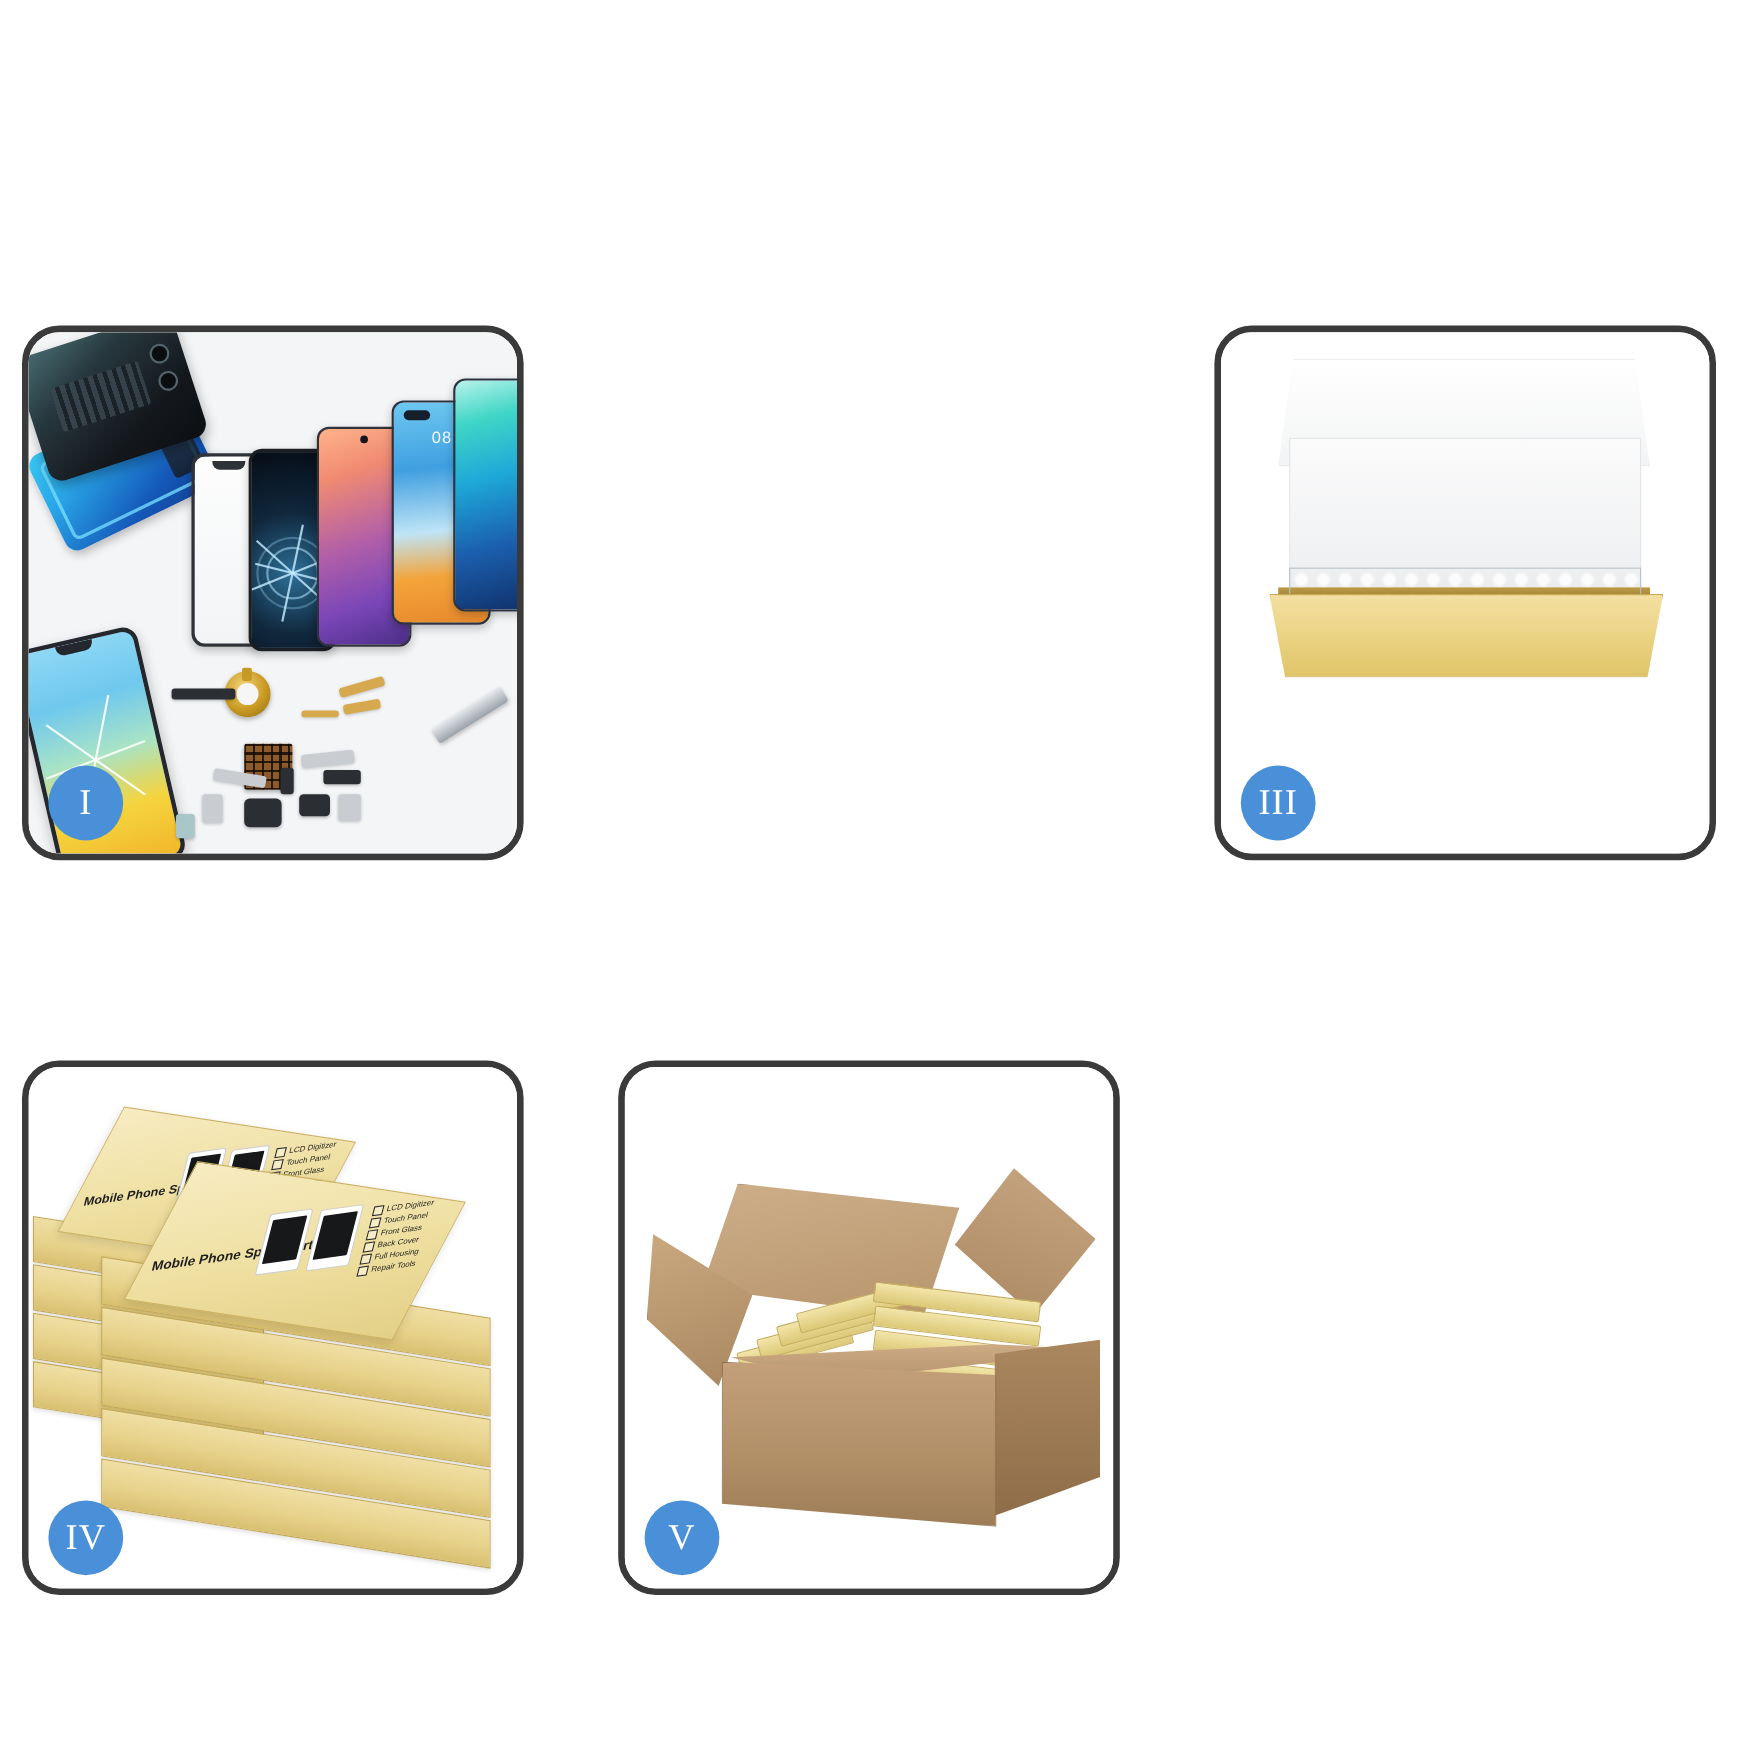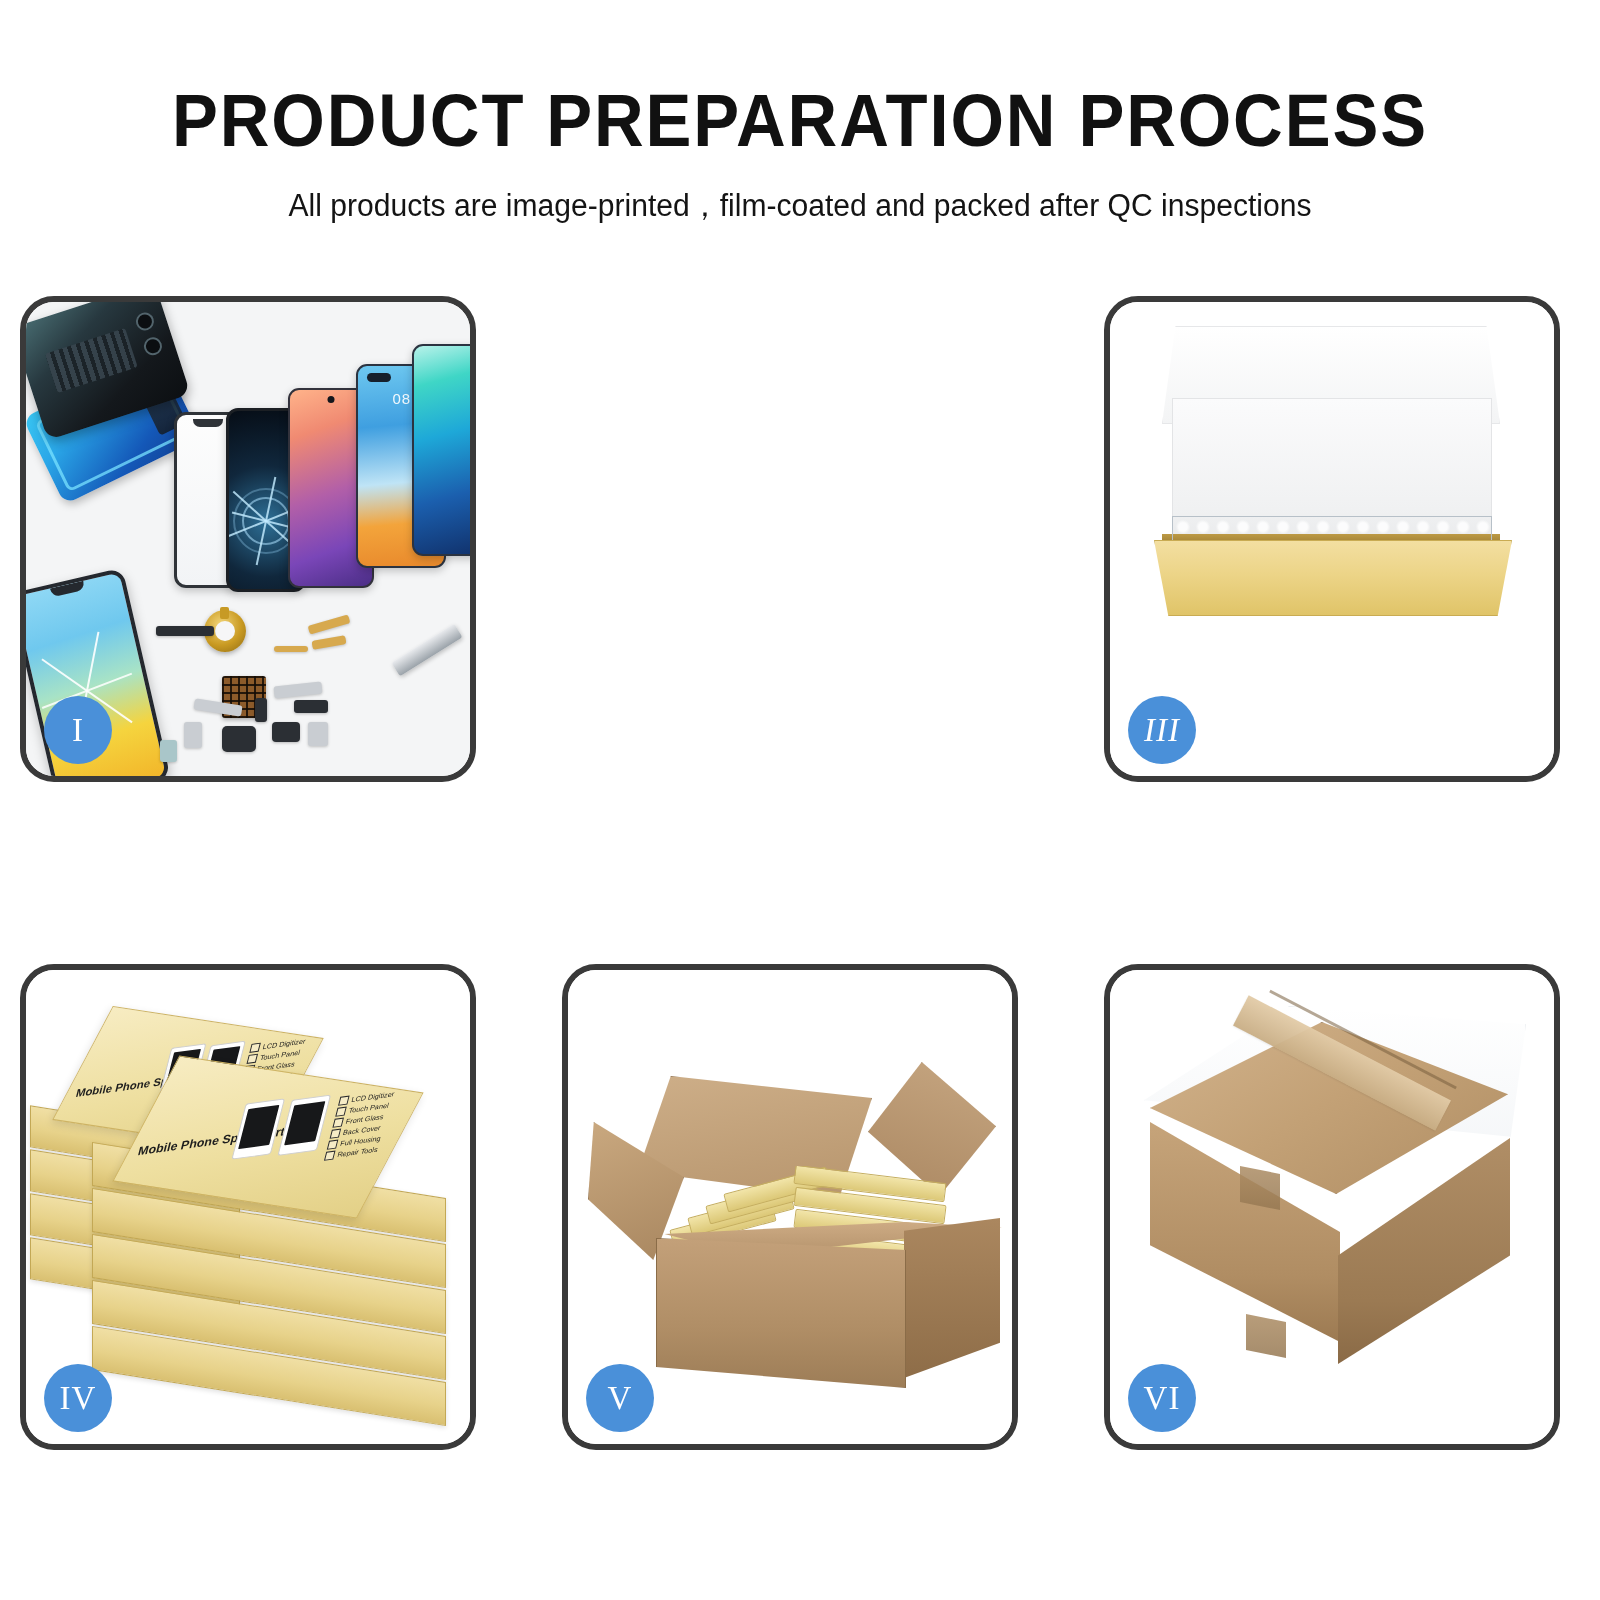--- a/index.html
+++ b/index.html
@@ -32,21 +32,21 @@
   .panel{
     position:absolute;
     border:6px solid #3a3a3a;
     border-radius:34px;
     background:#ffffff;
     box-sizing:border-box;
     overflow:hidden;
   }
   .p1{left:20px;  top:296px;  width:456px; height:486px;}
   .p2{left:562px; top:296px;  width:456px; height:486px;}
-  .p3{left:1104px;top:296px;  width:456px; height:486px;font-style:italic;}
+  .p3{left:1104px;top:296px;  width:456px; height:486px;}
   .p4{left:20px;  top:964px;  width:456px; height:486px;}
   .p5{left:562px; top:964px;  width:456px; height:486px;}
   .p6{left:1104px;top:964px;  width:456px; height:486px;}
 
   .stage{position:absolute;inset:0;overflow:hidden;}
 
   
   .badge{
     position:absolute;left:18px;bottom:12px;
     width:68px;height:68px;border-radius:50%;
@@ -374,24 +374,20 @@
     background:linear-gradient(180deg,rgba(172,140,99,.85),rgba(150,120,82,.85));
   }
   .s-tab.t1{left:130px;top:196px;clip-path:polygon(0 0,100% 18%,100% 100%,0 82%);}
   .s-tab.t2{left:136px;top:344px;clip-path:polygon(0 0,100% 18%,100% 100%,0 82%);}
 </style>
 </head>
 <body>
 
 <div class="page">
 
-  <div class="header">
-    <h1 class="title">PRODUCT PREPARATION PROCESS</h1>
-    <p class="subtitle">All products are image-printed，film-coated and packed after QC inspections</p>
-  </div>
 
   <div class="grid">
 
     <div class="panel p1">
       <div class="stage">
 
         <div class="ph adhesive"></div>
 
         <div class="ph glass">
           <div class="notch"></div>
@@ -572,30 +568,15 @@
         <div class="kr v-rim"></div>
         <div class="kr v-lidleft"></div>
         <div class="kr v-side"></div>
         <div class="kr v-front"></div>
       </div>
       <div class="badge">
         <span>V</span>
       </div>
     </div>
 
-    <div class="panel p6">
-      <div class="stage">
-        <div class="w-bg"></div>
-        <div class="s-top"></div>
-        <div class="s-seam"></div>
-        <div class="s-tape"></div>
-        <div class="s-left"></div>
-        <div class="s-right"></div>
-        <div class="s-tab t1"></div>
-        <div class="s-tab t2"></div>
-      </div>
-      <div class="badge">
-        <span>VI</span>
-      </div>
-    </div>
 
   </div>
 </div>
 
 </body></html>

